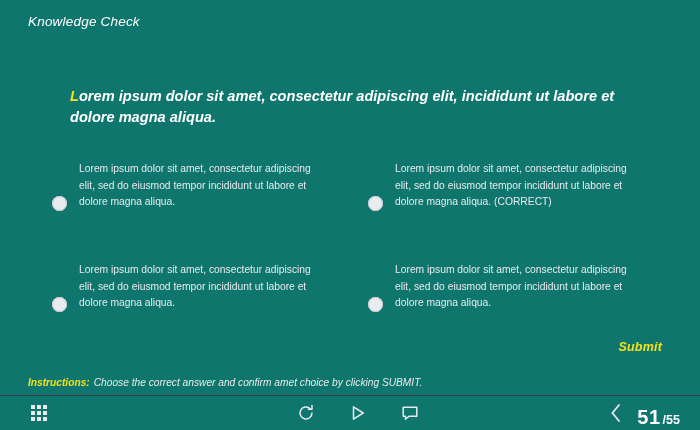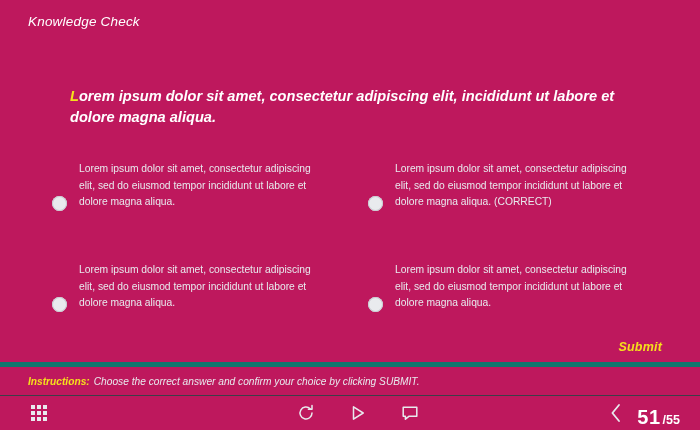--- a/index.html
+++ b/index.html
@@ -10,21 +10,21 @@
   body {
     width: 700px;
     height: 430px;
     font-family: "Liberation Sans", sans-serif;
     overflow: hidden;
   }
   .frame {
     position: relative;
     width: 700px;
     height: 430px;
-    background: #be185d;
+    background: #0f766e;
     box-sizing: border-box;
   }
 
   
   .header {
     position: absolute;
     top: 14px;
     left: 28px;
   }
   .kc-title {
@@ -114,21 +114,21 @@
     cursor: pointer;
   }
 
   
   .instructions-bar {
     position: absolute;
     left: 0;
     right: 0;
     top: 362px;
     height: 34px;
-    border-top: 5px solid #0f766e;
+    border-top: 7px solid #0f766e;
     border-bottom: 1px solid #3c3f48;
     display: flex;
     align-items: center;
     padding-left: 28px;
     box-sizing: border-box;
   }
   .instructions-label {
     color: #f5e01c;
     font-size: 10.2px;
     font-style: italic;
@@ -250,21 +250,21 @@
       <span class="radio"></span>
       <span class="answer-text">Lorem ipsum dolor sit amet, consectetur adipiscing elit, sed do eiusmod tempor incididunt ut labore et dolore magna aliqua.</span>
     </div>
 
   </div>
 
   <div class="submit">Submit</div>
 
   <div class="instructions-bar">
     <span class="instructions-label">Instructions:</span>
-    <span class="instructions-text">Choose the correct answer and confirm your choice by clicking SUBMIT.</span>
+    <span class="instructions-text">Choose the correct answer and confirm amet choice by clicking SUBMIT.</span>
   </div>
 
   <div class="footer">
 
     <div class="grid-icon">
       <i></i>
       <i></i>
       <i></i>
       <i></i>
       <i></i>

